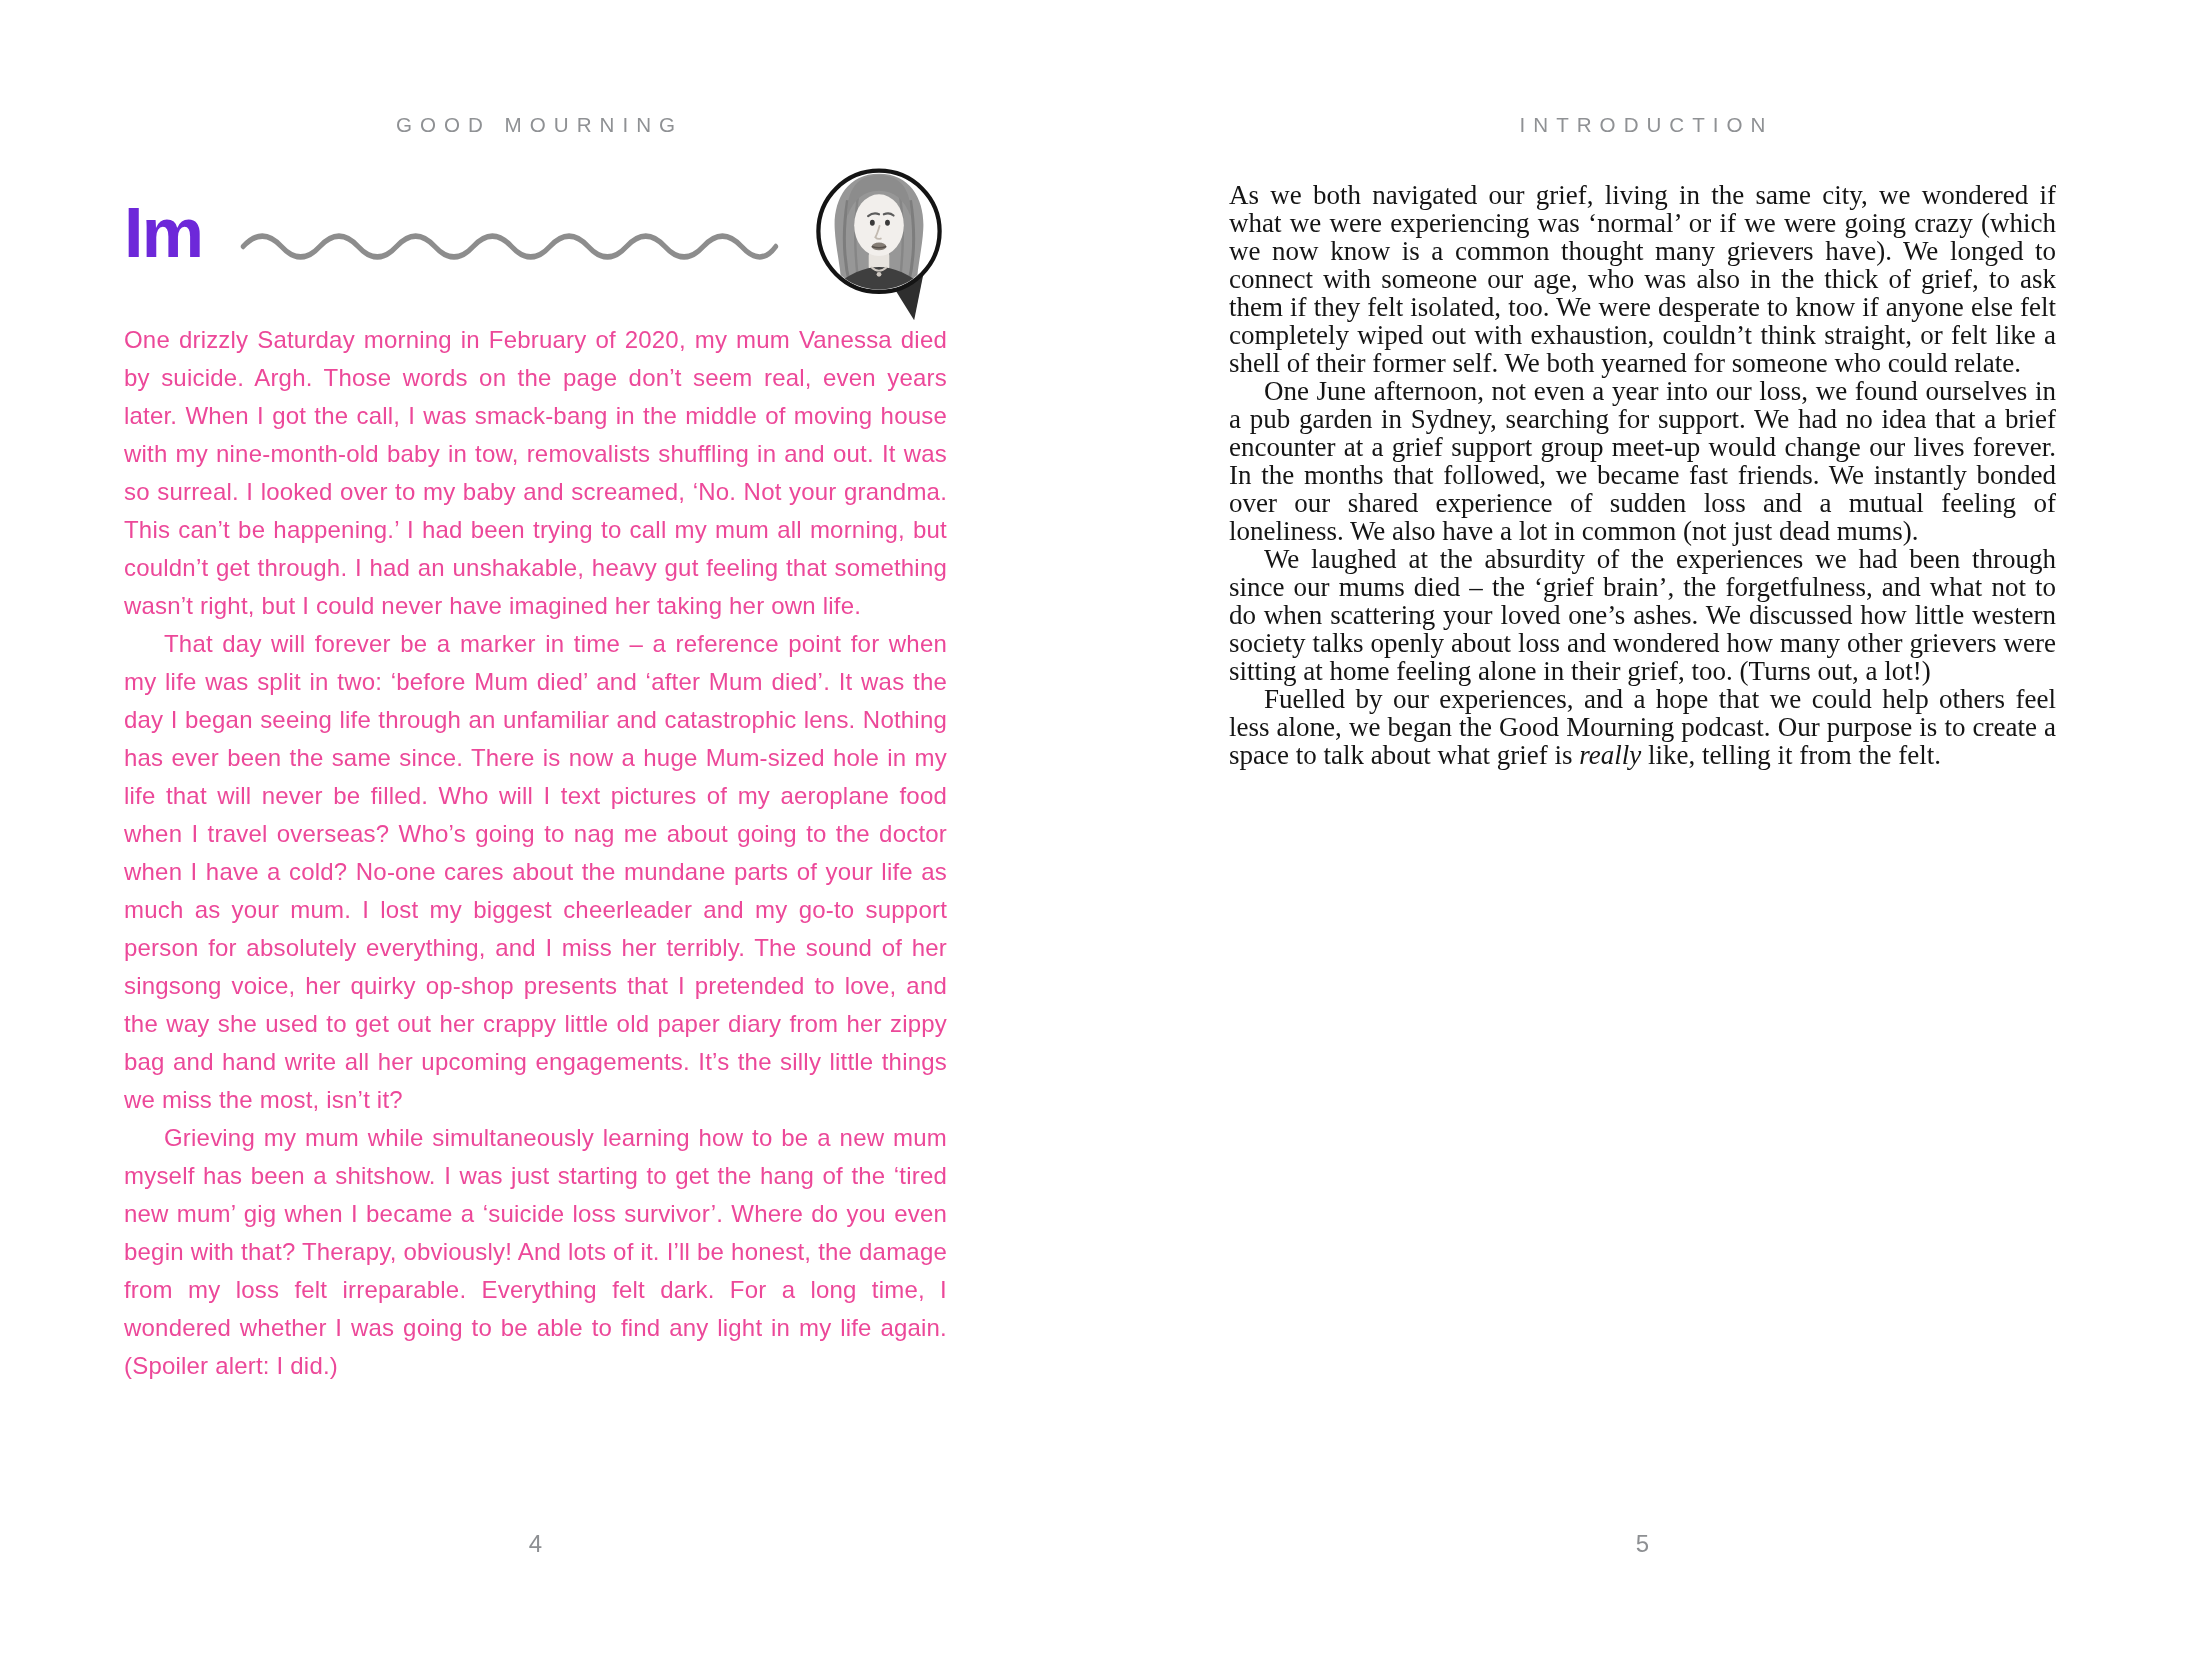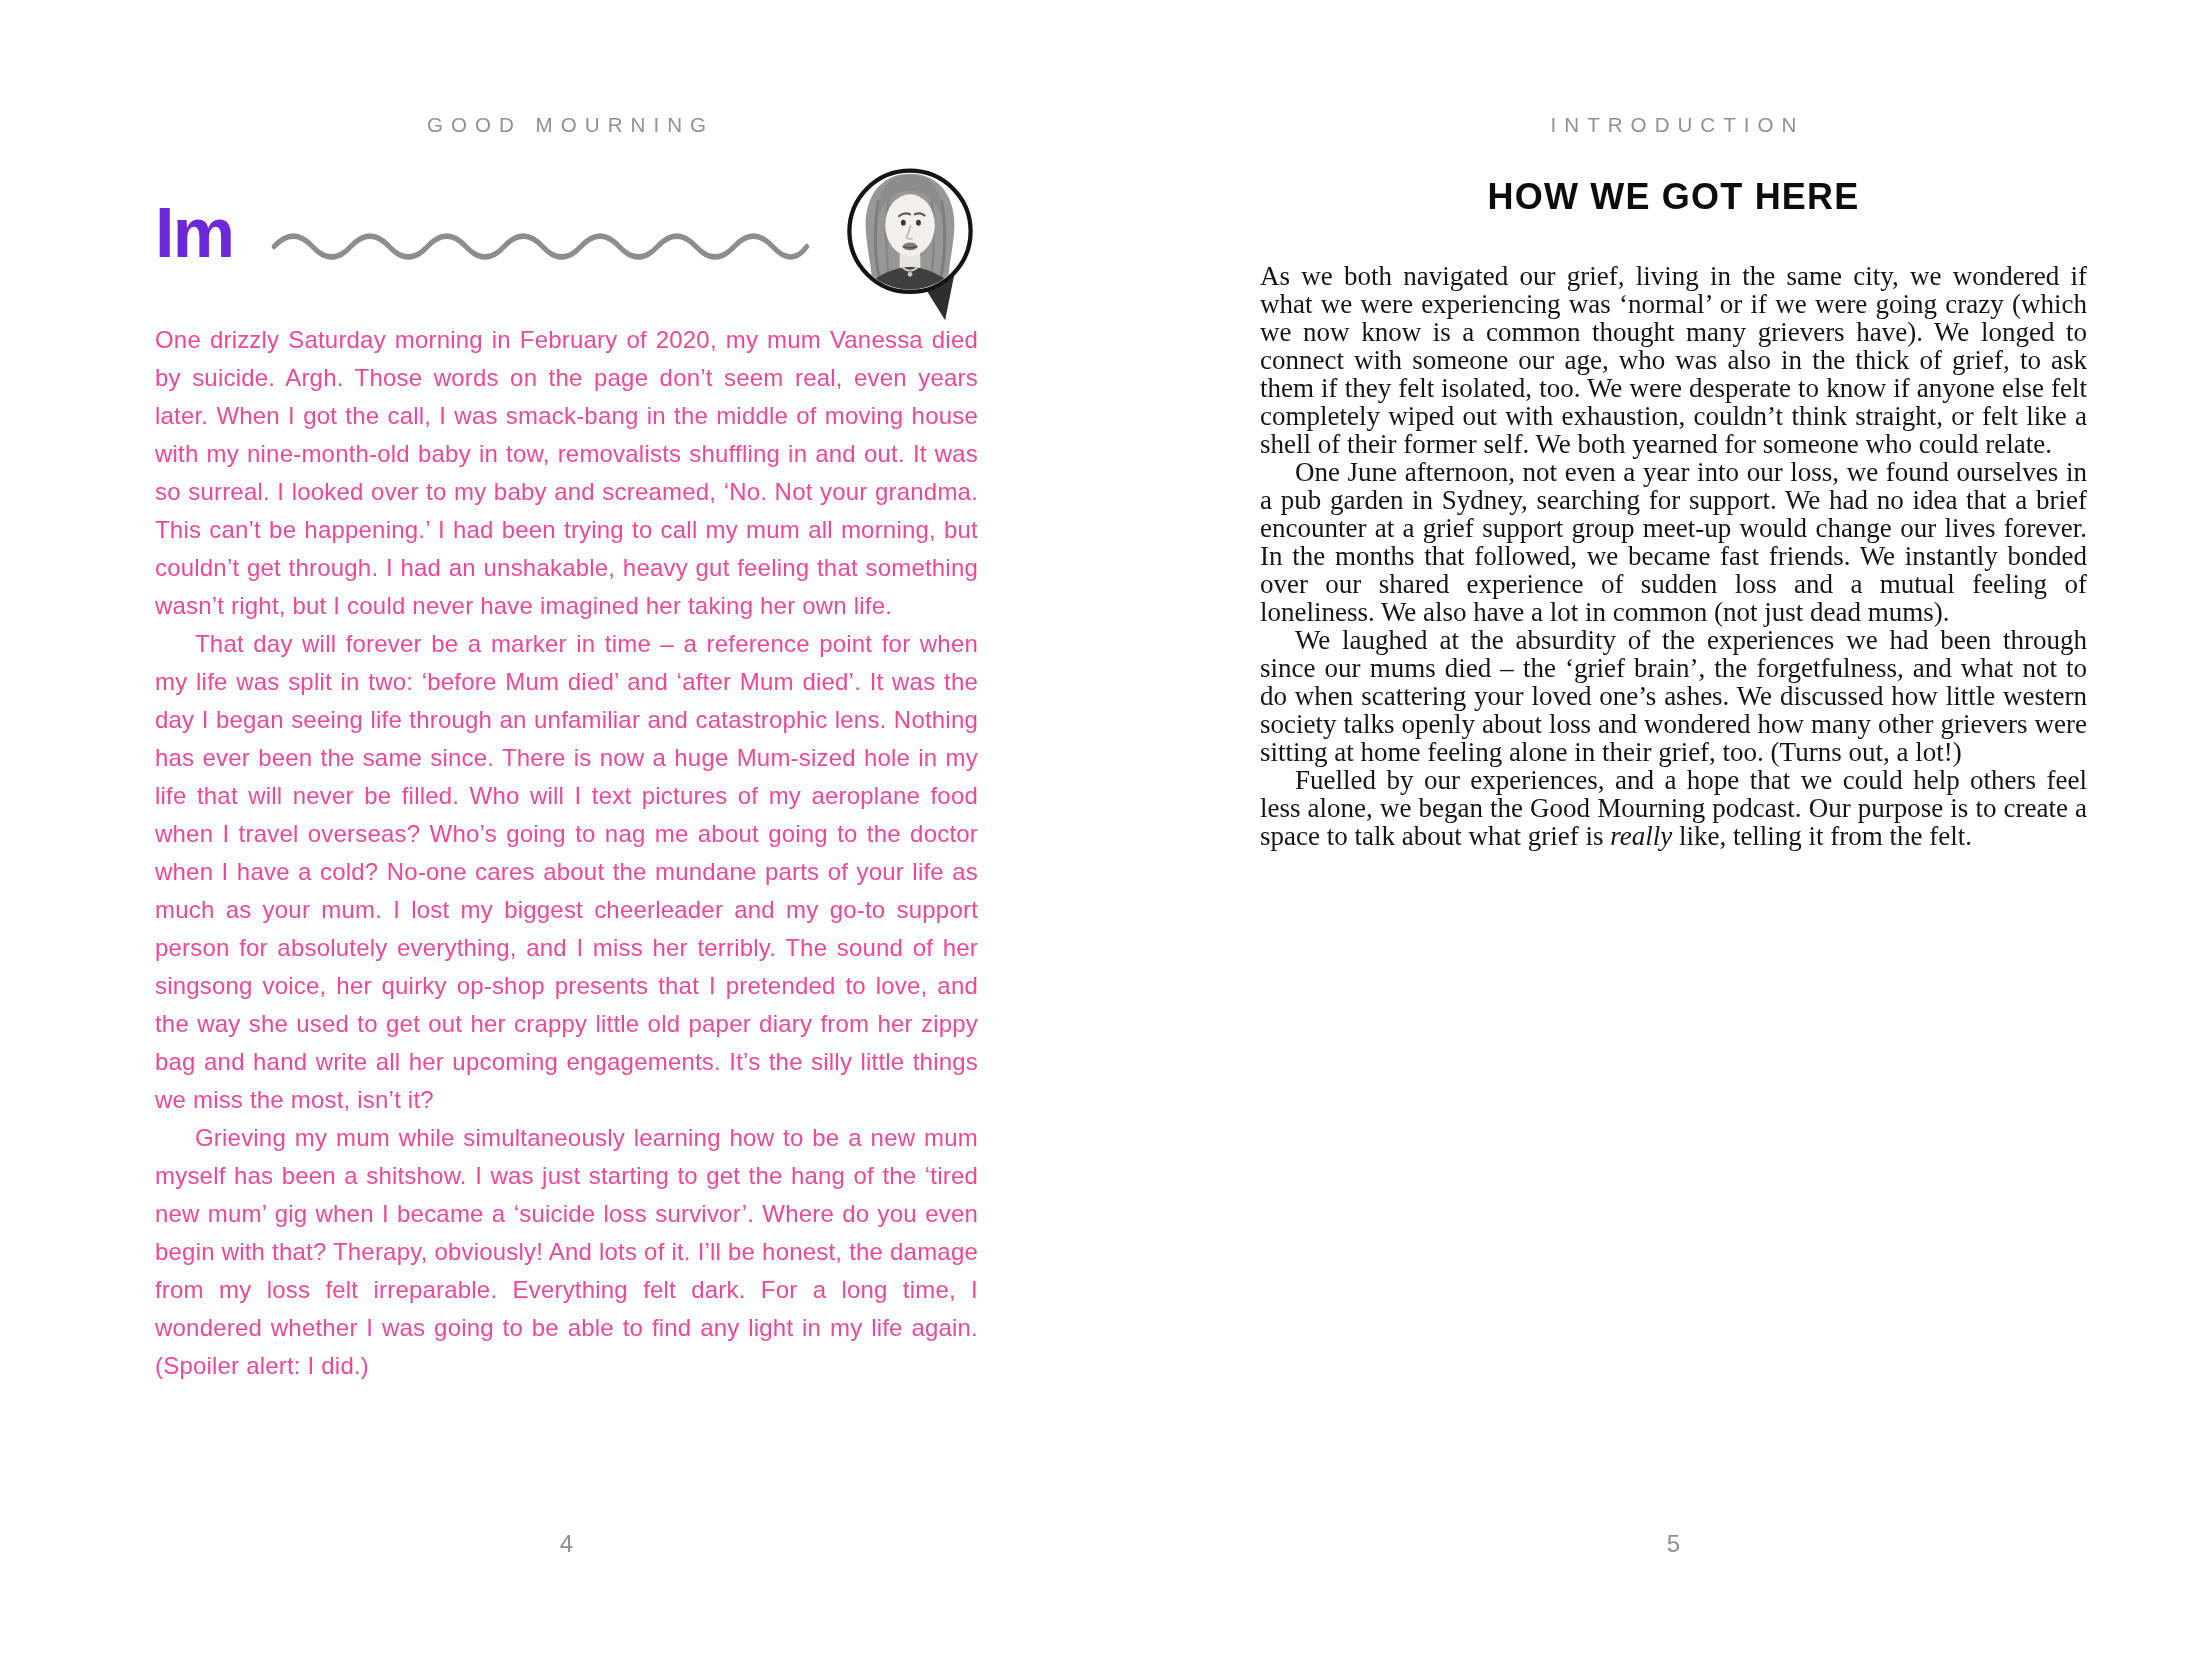--- a/index.html
+++ b/index.html
@@ -10,21 +10,20 @@
   body {
     width: 2194px;
     height: 1678px;
     overflow: hidden;
   }
   .spread {
     display: flex;
     width: 2104px;
     height: 1678px;
     background: #ffffff;
-    margin-left: 31px;
   }
   .page {
     position: relative;
     height: 1678px;
   }
   .page.left  { width: 1097px; }
   .page.right { width: 1097px; }
   .inner {
     position: absolute;
     top: 0;
@@ -193,21 +192,20 @@
 
       <div class="page-number">4</div>
     </div>
   </div>
 
   <div class="page right">
     <div class="inner">
 
       <div class="running-header">INTRODUCTION</div>
 
-      <div class="chapter-title">HOW WE GOT HERE</div>
 
       <div class="body-serif">
           <p><span>As we both navigated our grief, living in the same city, we wondered if what we were experiencing was ‘normal’ or if we were going crazy (which we now know is a common thought many grievers have). We longed to connect with someone our age, who was also in the thick of grief, to ask them if they felt isolated, too. We were desperate to know if anyone else felt completely wiped out with exhaustion, couldn’t think straight, or felt like a shell of their former self. We both yearned for someone who could relate.</span></p>
           <p><span>One June afternoon, not even a year into our loss, we found ourselves in a pub garden in Sydney, searching for support. We had no idea that a brief encounter at a grief support group meet-up would change our lives forever. In the months that followed, we became fast friends. We instantly bonded over our shared experience of sudden loss and a mutual feeling of loneliness. We also have a lot in common (not just dead mums).</span></p>
           <p><span>We laughed at the absurdity of the experiences we had been through since our mums died – the ‘grief brain’, the forgetfulness, and what not to do when scattering your loved one’s ashes. We discussed how little western society talks openly about loss and wondered how many other grievers were sitting at home feeling alone in their grief, too. (Turns out, a lot!)</span></p>
           <p><span>Fuelled by our experiences, and a hope that we could help others feel less alone, we began the Good Mourning podcast. Our purpose is to create a space to talk about what grief is </span><em>really</em><span> like, telling it from the felt.</span></p>
         </div>
 
       <div class="page-number">5</div>
     </div>

